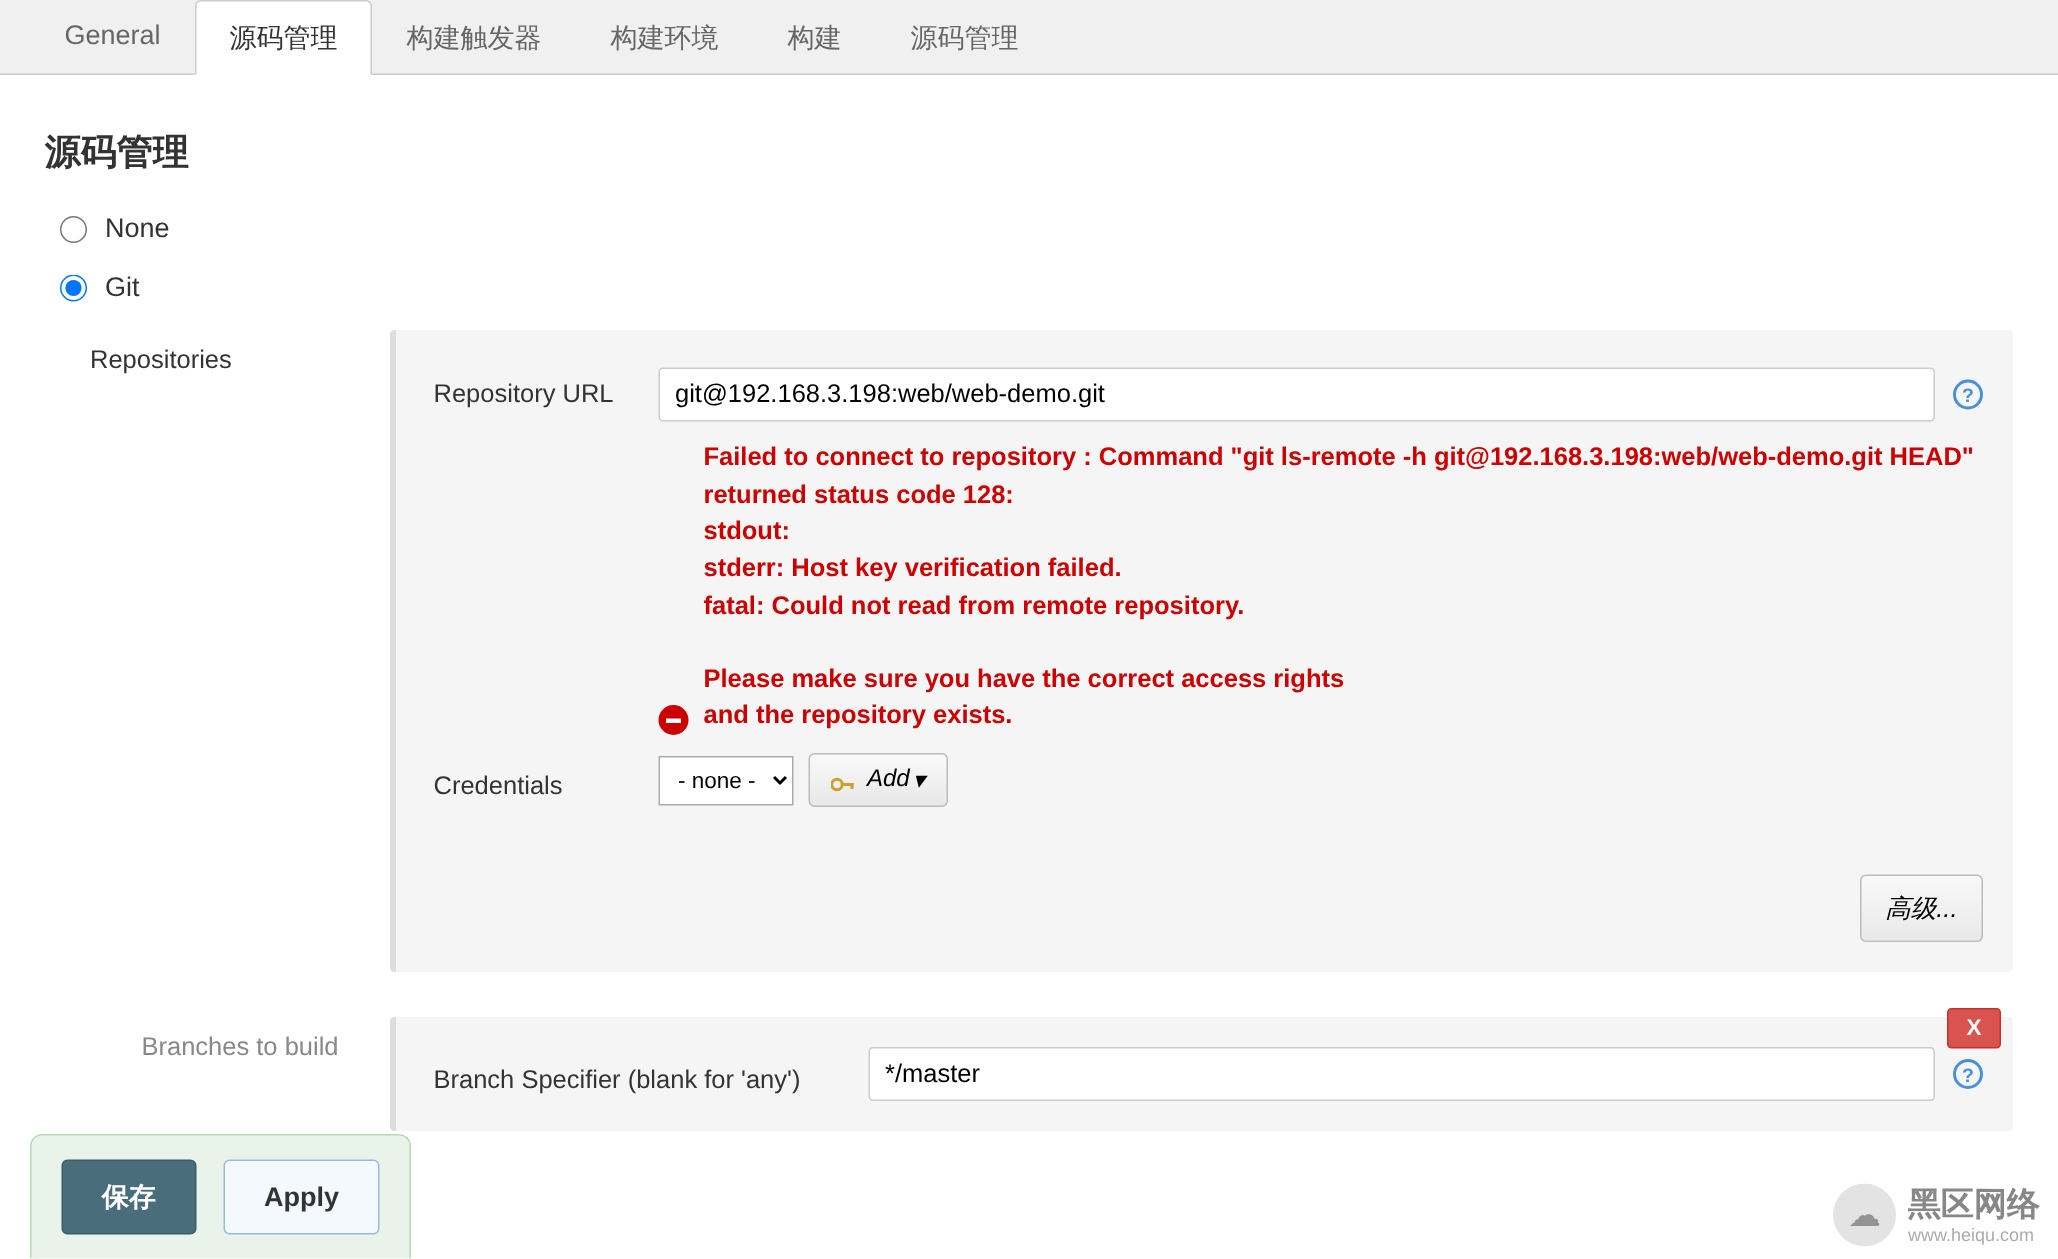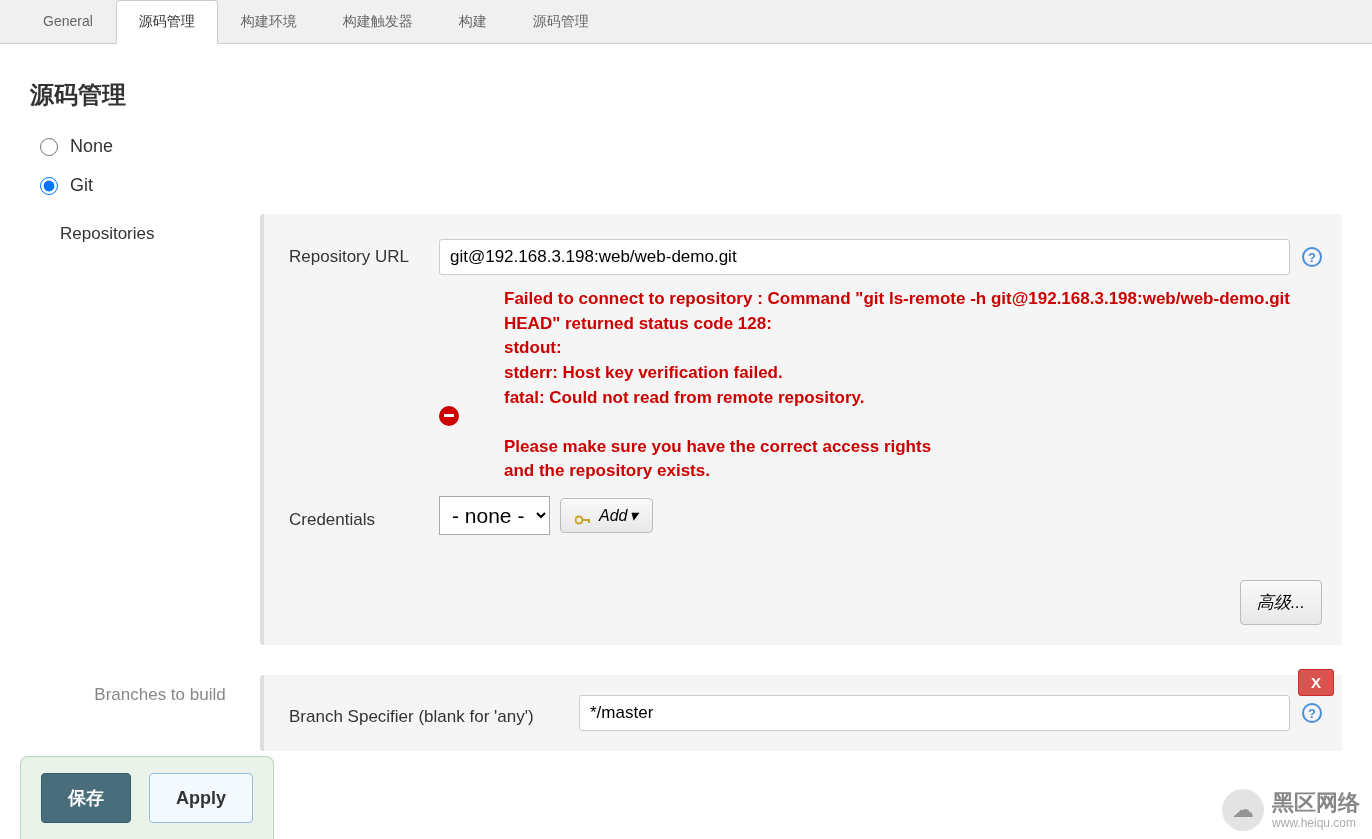--- a/index.html
+++ b/index.html
@@ -1,47 +1,47 @@
 <!DOCTYPE html>
 <html><head>
   <meta charset="utf-8">
   <style>
     * { box-sizing: border-box; margin: 0; padding: 0; }
     body { font-family: Arial, "Helvetica Neue", Helvetica, sans-serif; font-size: 16px; color: #333; background: #fff; }
     
     .tabs { display: flex; background: #f0f0f0; border-bottom: 1px solid #ccc; padding-left: 20px; }
-    .tab { padding: 12px 22px; color: #666; cursor: pointer; border: 1px solid transparent; border-bottom: none; font-size: 14px; }
+    .tab { padding: 12px 22px; color: #666; cursor: pointer; border: 1px solid transparent; border-bottom: none; font-size: 18px; }
     .tab.active { background: #fff; border: 1px solid #ccc; border-bottom: 1px solid #fff; margin-bottom: -1px; color: #333; border-radius: 4px 4px 0 0; }
     
     .content { padding: 20px 30px; }
     .section-title { font-size: 24px; font-weight: bold; margin: 15px 0 25px 0; }
     
     .radio-group { margin-left: 10px; }
     .radio-item { display: flex; align-items: center; margin-bottom: 18px; font-size: 18px; }
     .radio-item input[type="radio"] { width: 18px; height: 18px; margin-right: 12px; }
     
     .sub-section { display: flex; margin-left: 30px; margin-top: 10px; }
     .section-label { width: 200px; font-size: 17px; padding-top: 10px; }
     .section-body { flex: 1; background: #f5f5f5; border-left: 4px solid #ddd; padding: 25px 20px 20px 25px; border-radius: 3px; position: relative; }
     
     .form-row { display: flex; align-items: flex-start; margin-bottom: 10px; }
     .form-label { width: 150px; font-size: 17px; padding-top: 8px; }
     .form-field { flex: 1; display: flex; align-items: center; }
     .form-input { flex: 1; padding: 7px 10px; font-size: 17px; border: 1px solid #ccc; border-radius: 3px; }
     
     .help-icon { width: 20px; height: 20px; border-radius: 50%; border: 2px solid #4a90d9; color: #4a90d9; font-weight: bold; display: flex; align-items: center; justify-content: center; font-size: 13px; margin-left: 12px; cursor: pointer; flex-shrink: 0; }
     
-    .error-block { display: flex; align-items: center; margin: 12px 0 12px 150px; gap: 35px; }
+    .error-block { display: flex; align-items: flex-end; margin: 12px 0 12px 150px; }
     .error-icon { width: 20px; height: 20px; background: #c00; border-radius: 50%; margin-right: 10px; margin-top: 60px; position: relative; flex-shrink: 0; }
     .error-icon::before { content: ""; position: absolute; width: 10px; height: 3px; background: #fff; top: 8.5px; left: 5px; }
     .error-text { color: #c00; font-weight: bold; font-size: 17px; line-height: 1.45; white-space: pre-line; }
     
     .credentials-row { display: flex; align-items: center; margin-top: 10px; }
     .credentials-row .form-label { width: 150px; }
-    .select-none { padding: 6px 8px; font-size: 21px; border: 1px solid #aaa; background: #fff; margin-right: 10px; }
+    .select-none { padding: 6px 8px; font-size: 15px; border: 1px solid #aaa; background: #fff; margin-right: 10px; }
     .btn { padding: 7px 14px; background: linear-gradient(#f9f9f9, #e8e8e8); border: 1px solid #bbb; border-radius: 4px; cursor: pointer; font-size: 16px; display: inline-flex; align-items: center; font-style: italic; }
     .key-icon { width: 16px; height: 10px; margin-right: 8px; display: inline-block; }
     
     .right-buttons { text-align: right; margin-top: 35px; }
     .right-buttons .btn { margin-top: 10px; padding: 10px 16px; font-size: 17px; }
     
     .branches-section { display: flex; margin-left: 30px; margin-top: 30px; position: relative; }
     .branches-label { width: 200px; font-size: 17px; color: #888; padding-top: 10px; text-align: center; }
     .branches-body { flex: 1; background: #f5f5f5; border-left: 4px solid #ddd; padding: 20px 20px 20px 25px; border-radius: 3px; position: relative; }
     .close-x { position: absolute; top: -6px; right: 8px; background: #d9534f; color: #fff; border: 1px solid #c9302c; padding: 4px 12px; font-weight: bold; font-size: 15px; border-radius: 3px; cursor: pointer; }
@@ -58,22 +58,22 @@
     .watermark-text { line-height: 1.2; }
     .watermark-text .t1 { font-size: 22px; font-weight: bold; color: #555; }
     .watermark-text .t2 { font-size: 12px; color: #888; }
   </style>
 </head>
 <body>
 
 <div class="tabs">
   <div class="tab">General</div>
   <div class="tab active">源码管理</div>
+  <div class="tab">构建触发器</div>
   <div class="tab">构建环境</div>
-  <div class="tab">构建触发器</div>
   <div class="tab">构建</div>
   <div class="tab">源码管理</div>
 </div>
 
 <div class="content">
   <div class="section-title">源码管理</div>
 
   <div class="radio-group">
     <label class="radio-item">
       <input type="radio" name="scm" style="">

